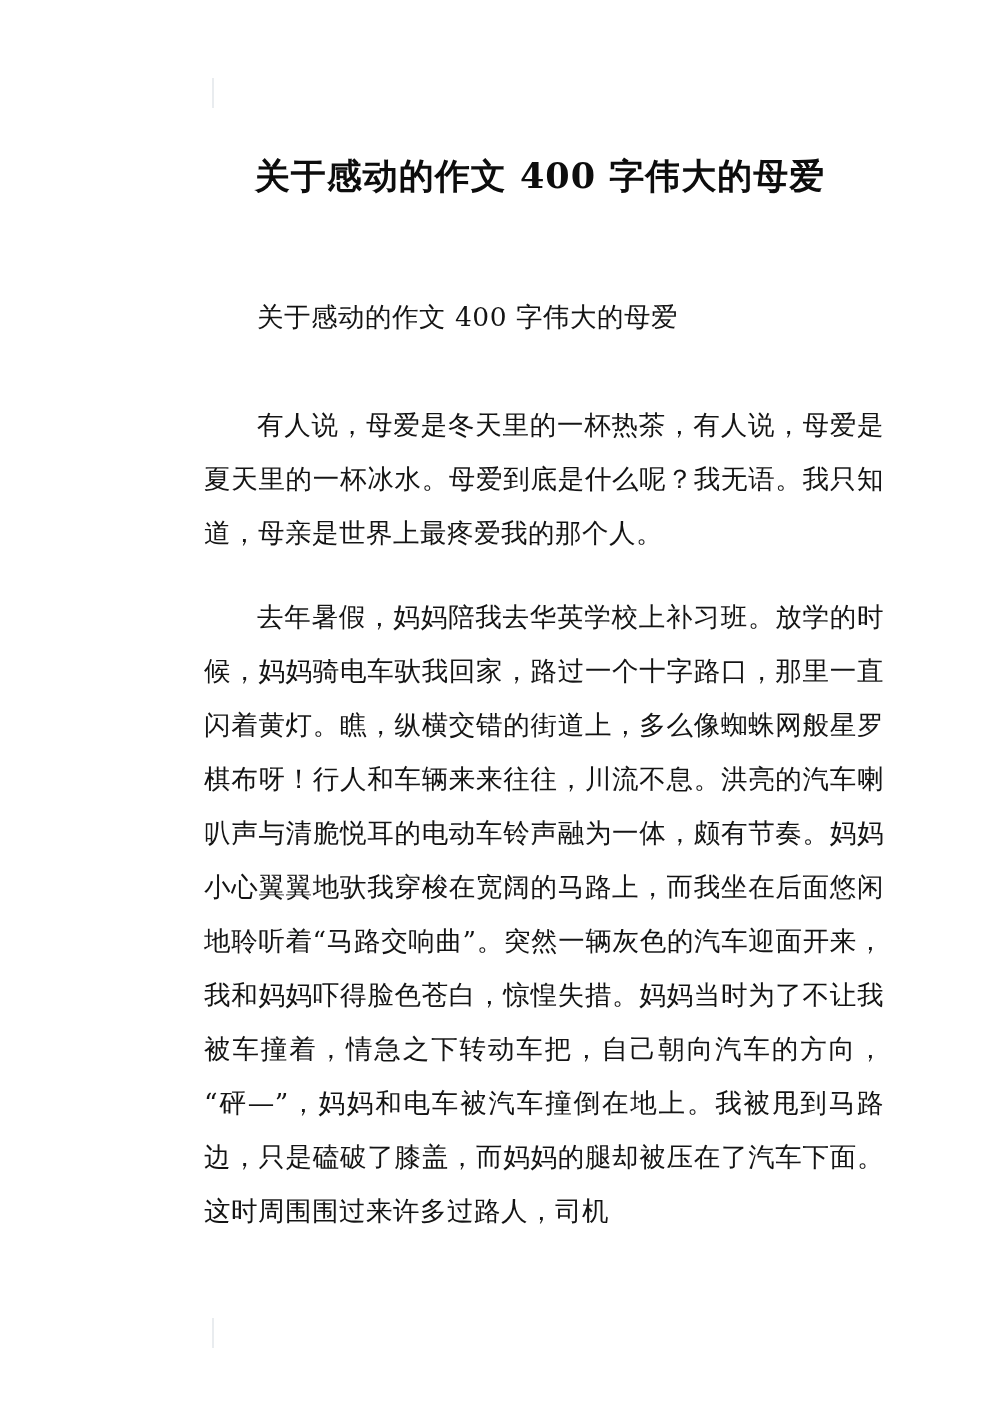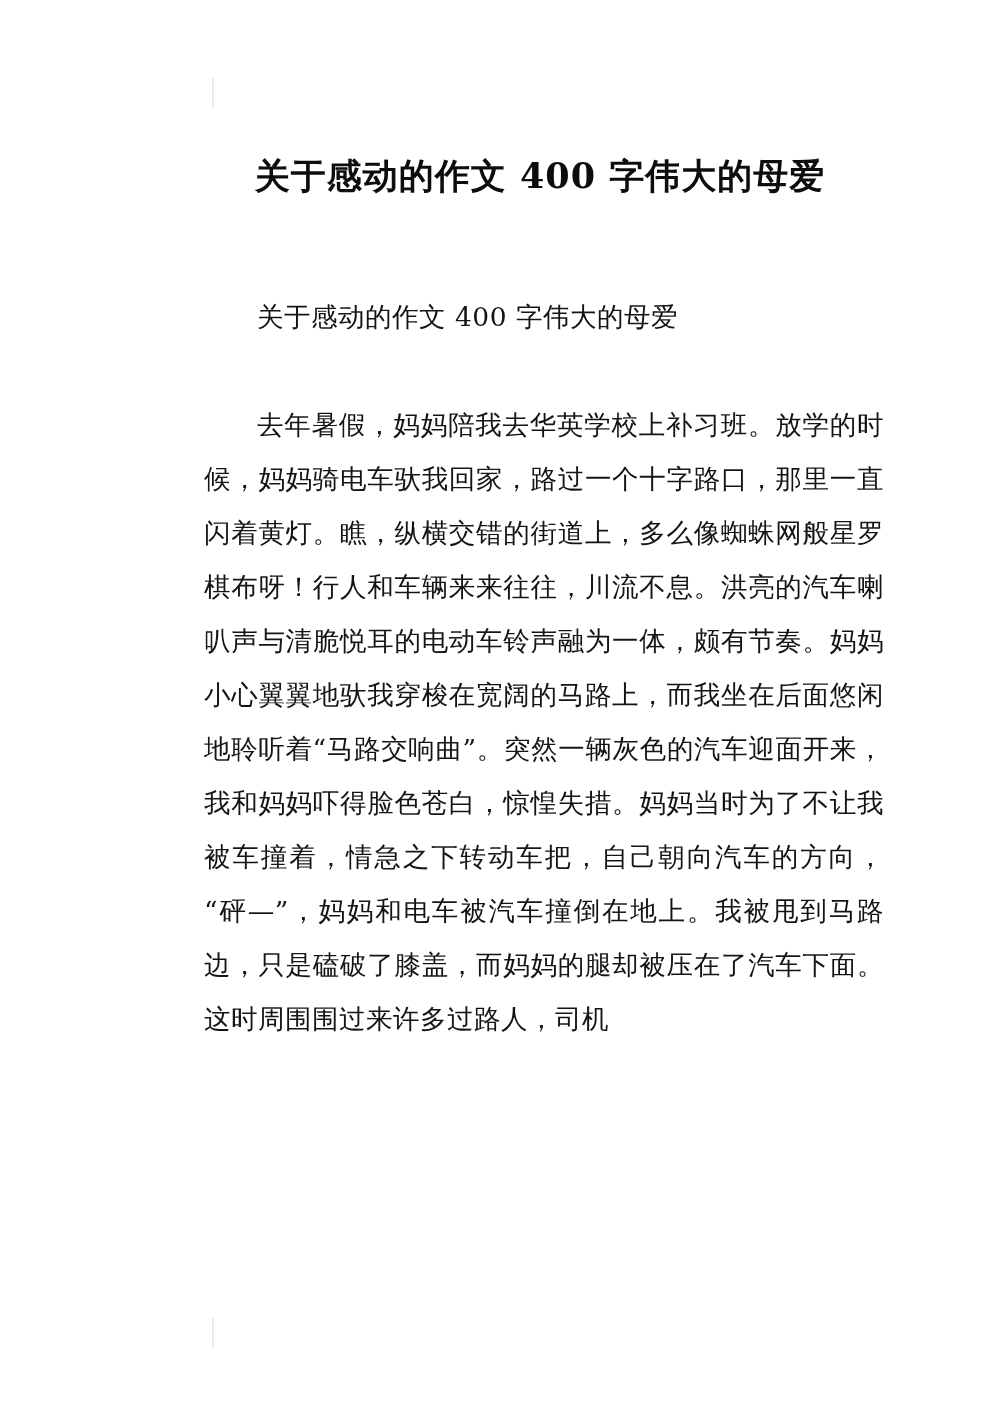--- a/index.html
+++ b/index.html
@@ -78,16 +78,17 @@
 
 <div class="page">
 
   <div class="margin-mark mark-top"></div>
   <div class="margin-mark mark-bottom"></div>
 
   <h1 class="doc-title">关于感动的作文 400 字伟大的母爱</h1>
 
   <div class="body-block">
     <p class="para subtitle">关于感动的作文 400 字伟大的母爱</p>
+    <p class="para indent">有人说，母爱是冬天里的一杯热茶，有人说，母爱是夏天里的一杯冰水。母爱到底是什么呢？我无语。我只知道，母亲是世界上最疼爱我的那个人。</p>
     <p class="para indent last">去年暑假，妈妈陪我去华英学校上补习班。放学的时候，妈妈骑电车驮我回家，路过一个十字路口，那里一直闪着黄灯。瞧，纵横交错的街道上，多么像蜘蛛网般星罗棋布呀！行人和车辆来来往往，川流不息。洪亮的汽车喇叭声与清脆悦耳的电动车铃声融为一体，颇有节奏。妈妈小心翼翼地驮我穿梭在宽阔的马路上，而我坐在后面悠闲地聆听着“马路交响曲”。突然一辆灰色的汽车迎面开来，我和妈妈吓得脸色苍白，惊惶失措。妈妈当时为了不让我被车撞着，情急之下转动车把，自己朝向汽车的方向，“砰—”，妈妈和电车被汽车撞倒在地上。我被甩到马路边，只是磕破了膝盖，而妈妈的腿却被压在了汽车下面。这时周围围过来许多过路人，司机</p>
   </div>
 
 </div>
 
 </body></html>

